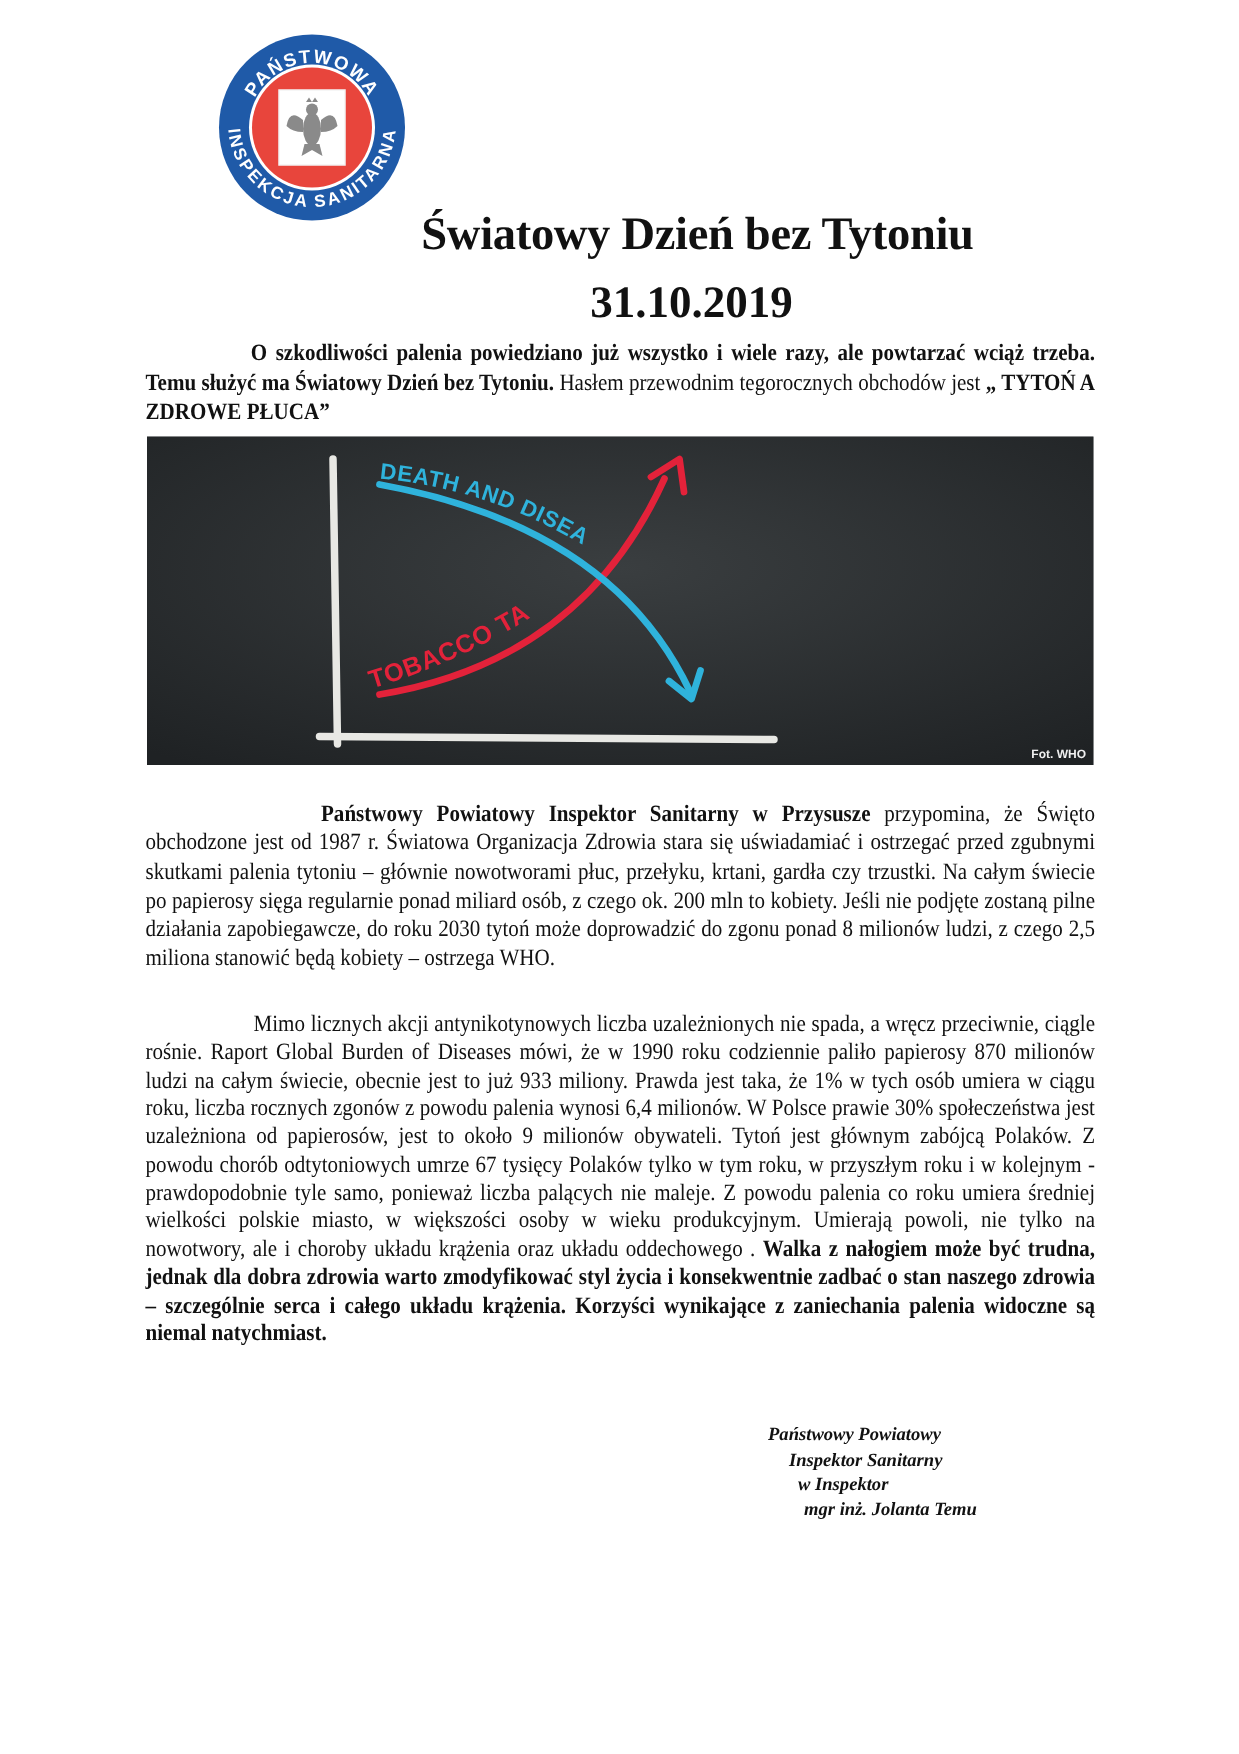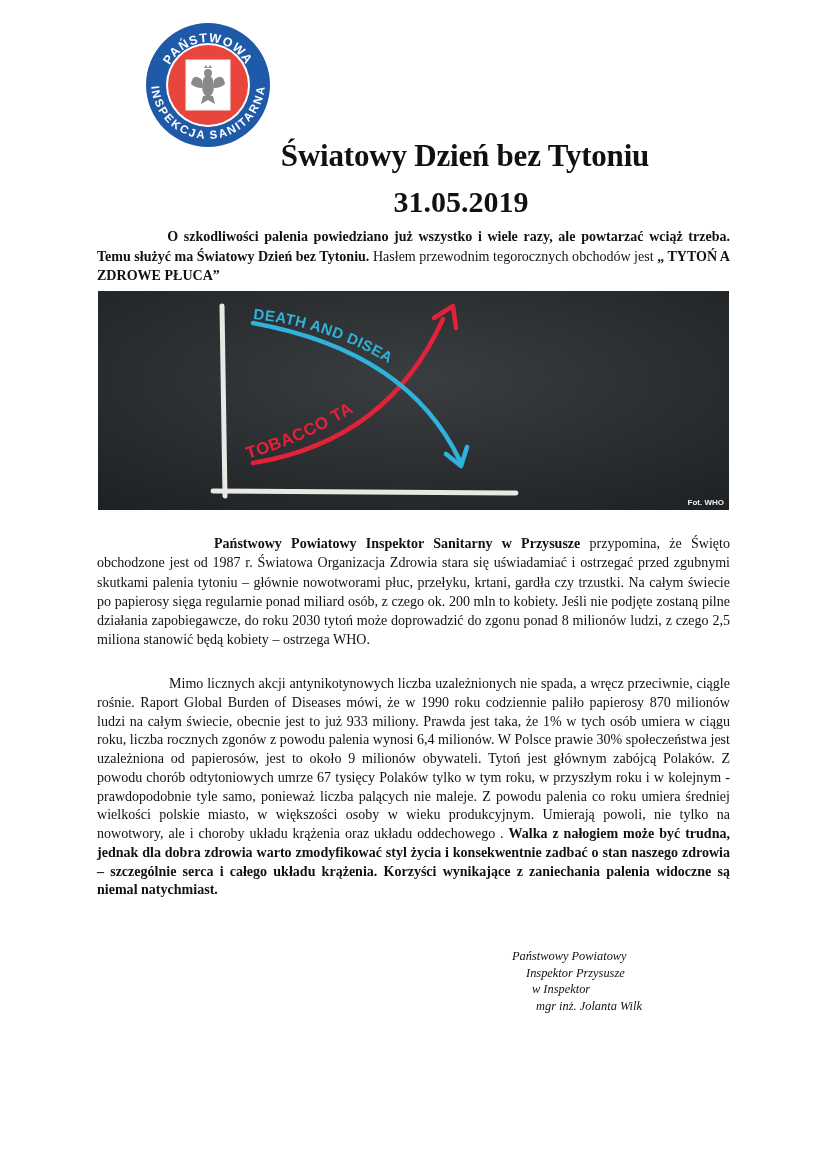--- a/index.html
+++ b/index.html
@@ -19,21 +19,21 @@
   .indent1 { display: inline-block; width: 78px; }
   .indent2 { display: inline-block; width: 130px; }
   .indent3 { display: inline-block; width: 80px; }
   .figure { position: absolute; left: 98px; top: 291px; width: 631px; height: 219px;
             background: #2b2f31; overflow: hidden; }
   .figure svg { display: block; }
   .credit { position: absolute; right: 5px; bottom: 3px; color: #f0f0f0;
             font-family: "Liberation Sans", "DejaVu Sans", sans-serif; font-weight: bold; font-size: 8px; margin-top: 44px; }
   .signature { position: absolute; left: 508px; top: 948px; width: 160px; font-style: italic;
                font-size: 12.4px; line-height: 16.5px; }
-  .signature div { white-space: nowrap; }
+  .signature div { white-space: nowrap; font-weight: bold; }
   .sig1 { padding-left: 4px; }
   .sig2 { padding-left: 18px; }
   .sig3 { padding-left: 24px; }
   .sig4 { padding-left: 28px; }
 </style>
 </head>
 <body>
 
 <div class="logo">
   <svg width="126" height="126" viewBox="0 0 126 126">
@@ -56,21 +56,21 @@
     <text font-family="Liberation Sans, DejaVu Sans, sans-serif" font-weight="bold" font-size="12.5" fill="#ffffff" letter-spacing="1.2">
       <textPath href="#topArc" startOffset="50%" text-anchor="middle">PAŃSTWOWA</textPath>
     </text>
     <text font-family="Liberation Sans, DejaVu Sans, sans-serif" font-weight="bold" font-size="11.5" fill="#ffffff" letter-spacing="0.6" dominant-baseline="hanging">
       <textPath href="#botArc" startOffset="50%" text-anchor="middle">INSPEKCJA SANITARNA</textPath>
     </text>
   </svg>
 </div>
 
 <div class="title">Światowy Dzień bez Tytoniu</div>
-<div class="date">31.05.2019</div>
+<div class="date">31.10.2019</div>
 
 <div class="para intro" style="width: 703.333px; transform: scaleX(0.9);"><span class="indent1"></span><b>O szkodliwości palenia powiedziano już wszystko i wiele razy, ale powtarzać wciąż trzeba. Temu służyć ma Światowy Dzień bez Tytoniu.</b><span> Hasłem przewodnim tegorocznych obchodów  jest </span><b>„ TYTOŃ A ZDROWE PŁUCA”</b></div>
 
 <div class="figure">
   <svg width="631" height="219" viewBox="0 0 631 219">
     <defs>
       <radialGradient id="chalkBg" cx="50%" cy="40%" r="75%">
         <stop offset="0%" stop-color="#3a3e40"></stop>
         <stop offset="100%" stop-color="#1f2224"></stop>
       </radialGradient>
@@ -96,16 +96,16 @@
   </svg>
   <div class="credit">Fot. WHO</div>
 </div>
 
 <div class="para p2" style="width: 703.333px; transform: scaleX(0.9);"><span class="indent2"></span><b>Państwowy Powiatowy Inspektor Sanitarny w Przysusze</b><span>  przypomina, że Święto obchodzone jest od 1987 r. Światowa Organizacja Zdrowia stara się uświadamiać i ostrzegać przed zgubnymi skutkami palenia tytoniu – głównie nowotworami płuc, przełyku, krtani, gardła czy trzustki. Na całym świecie po papierosy sięga regularnie ponad miliard osób, z czego ok. 200 mln to kobiety. Jeśli nie podjęte zostaną pilne działania zapobiegawcze, do roku 2030 tytoń może doprowadzić do zgonu ponad 8 milionów ludzi, z czego 2,5 miliona stanowić będą kobiety – ostrzega WHO.</span></div>
 
 <div class="para p3" style="width: 703.333px; transform: scaleX(0.9);"><span class="indent3"></span><span>Mimo licznych akcji antynikotynowych liczba uzależnionych nie spada, a wręcz przeciwnie, ciągle rośnie. Raport Global Burden of Diseases mówi, że w 1990 roku codziennie paliło papierosy 870 milionów ludzi na całym świecie, obecnie jest to już 933 miliony. Prawda jest taka, że 1% w tych osób umiera w ciągu roku, liczba rocznych zgonów z powodu palenia wynosi 6,4 milionów. W Polsce prawie 30% społeczeństwa jest uzależniona od papierosów, jest to około 9 milionów obywateli. Tytoń jest głównym zabójcą Polaków. Z powodu chorób odtytoniowych umrze 67 tysięcy Polaków tylko w tym roku, w przyszłym roku i w kolejnym - prawdopodobnie tyle samo, ponieważ liczba palących nie maleje. Z powodu palenia co roku umiera średniej wielkości polskie miasto, w większości osoby w wieku produkcyjnym. Umierają powoli, nie tylko na nowotwory,  ale i choroby układu krążenia oraz układu oddechowego .  </span><b>Walka z nałogiem może być trudna, jednak dla dobra zdrowia warto zmodyfikować styl życia i konsekwentnie zadbać o stan naszego zdrowia – szczególnie serca i całego układu krążenia. Korzyści wynikające z zaniechania palenia widoczne są niemal natychmiast.</b></div>
 
 <div class="signature">
   <div class="sig1">Państwowy Powiatowy</div>
-  <div class="sig2">Inspektor Przysusze</div>
+  <div class="sig2">Inspektor Sanitarny</div>
   <div class="sig3">w Inspektor</div>
-  <div class="sig4">mgr inż. Jolanta Wilk</div>
+  <div class="sig4">mgr inż. Jolanta Temu</div>
 </div>
 
 </body></html>

